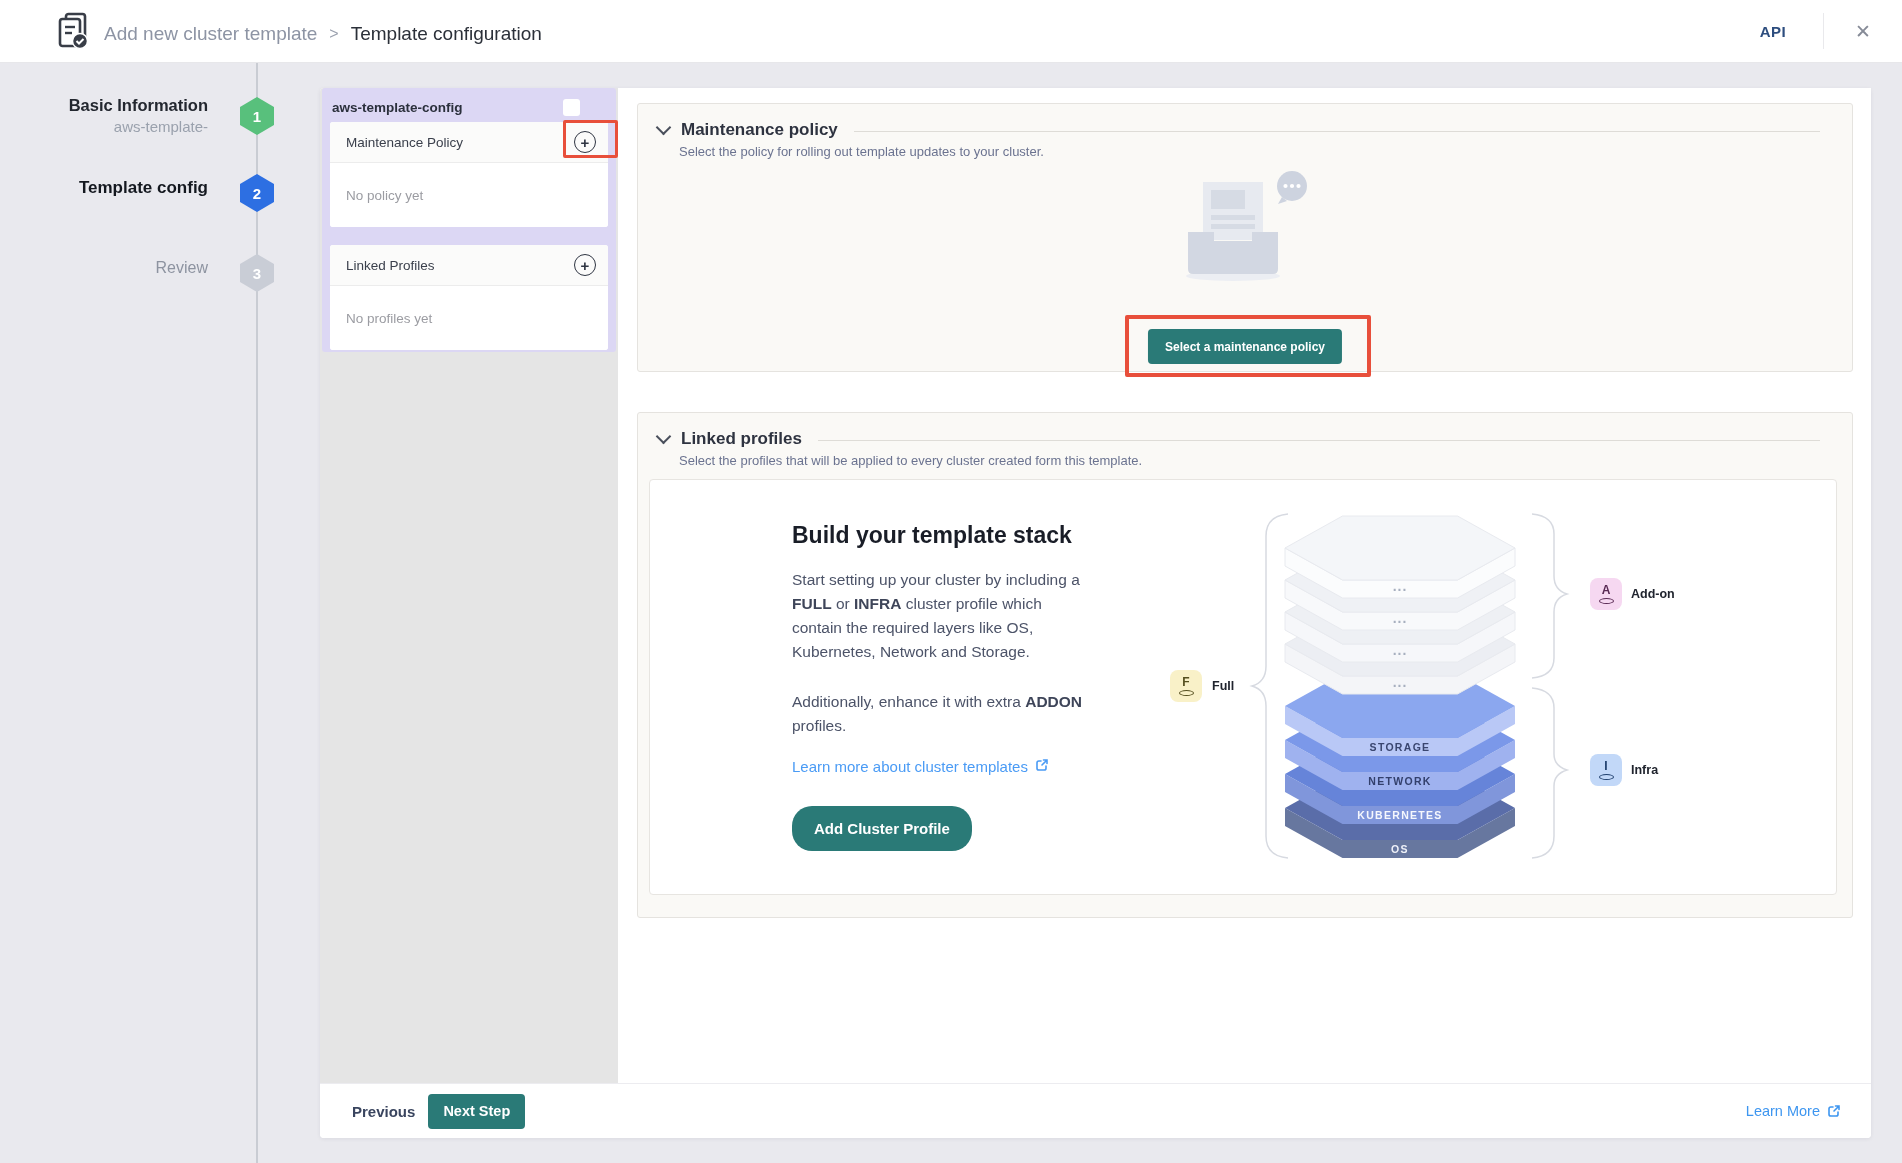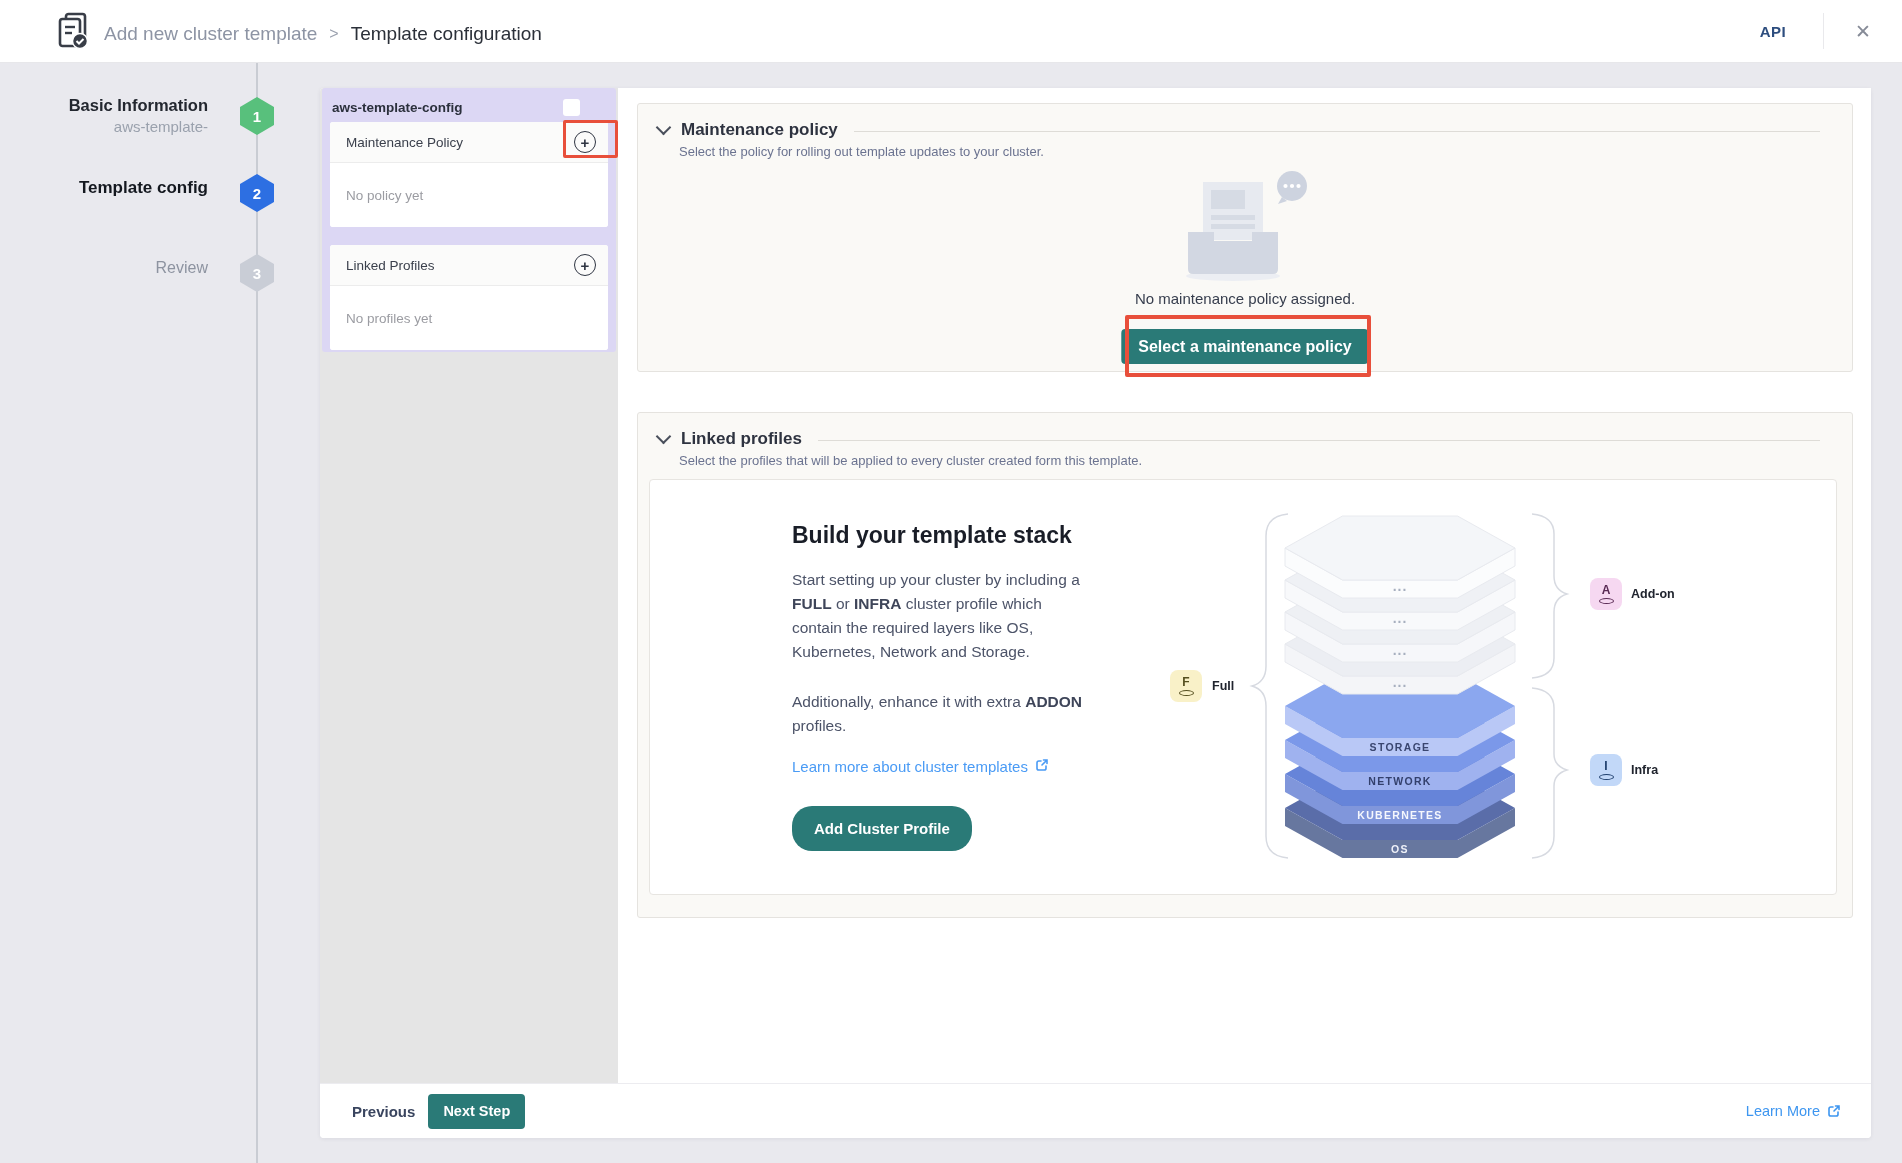--- a/index.html
+++ b/index.html
@@ -56,21 +56,21 @@
   .sec-2{top:324px;height:506px;}
   .sec-head{display:flex;align-items:center;padding:16px 16px 0 20px;}
   .chev{width:9px;height:9px;border-right:2px solid #4a505c;border-bottom:2px solid #4a505c;transform:rotate(45deg);margin-top:-5px;cursor:pointer;flex:none;}
   .sec-title{font-size:17px;font-weight:700;color:#2e3340;margin-left:12px;white-space:nowrap;}
   .sec-rule{flex:1;height:1px;background:#dedcd7;margin:2px 16px 0 16px;}
   .sec-sub{position:absolute;left:41px;top:40px;font-size:13px;color:#6b7390;}
 
   .illus{position:absolute;left:50%;top:62px;transform:translateX(-50%);}
   .empty-msg{position:absolute;left:0;right:0;top:186px;text-align:center;font-size:15px;color:#363d4d;}
   .btn-teal{background:#2a7a77;color:#fff;font-weight:700;border:none;border-radius:4px;display:inline-flex;align-items:center;justify-content:center;cursor:pointer;font-family:"Liberation Sans",sans-serif;}
-  .select-btn{position:absolute;left:50%;top:225px;transform:translateX(-50%);height:35px;padding:0 17px;font-size:16px;white-space:nowrap;}
+  .select-btn{position:absolute;left:50%;top:225px;transform:translateX(-50%);height:35px;padding:0 17px;font-size:12px;white-space:nowrap;}
 
   
   .anno{position:absolute;border:3px solid #e84f3b;border-radius:2px;z-index:50;pointer-events:none;box-sizing:border-box;}
   .anno-plus{left:563px;top:120px;width:55px;height:38px;}
   .anno-select{left:50%;top:211px;transform:translateX(calc(-50% + 3px));width:246px;height:62px;border-width:4px;}
 
   
   .stack-card{position:absolute;left:11px;right:15px;top:66px;height:414px;background:#fff;border:1px solid #e7e5e1;border-radius:4px;}
   .bs-heading{position:absolute;left:142px;top:42px;font-size:23px;font-weight:700;color:#191d27;}
   .bs-p{position:absolute;left:142px;width:295px;font-size:15.5px;line-height:24px;color:#4c5368;}
@@ -193,21 +193,20 @@
           <rect x="41" y="49" width="44" height="5" fill="#d6dbe4"></rect>
           <rect x="41" y="58" width="44" height="5" fill="#d6dbe4"></rect>
           <path d="M18 66 L44 66 L44 75 L82 75 L82 66 L108 66 L108 103 Q108 108 103 108 L23 108 Q18 108 18 103 Z" fill="#d2d7e2"></path>
           <circle cx="122" cy="20" r="15" fill="#cdd3df"></circle>
           <path d="M112 31 l-4 7 l9 -3 z" fill="#cdd3df"></path>
           <circle cx="115.5" cy="20" r="2.1" fill="#fff"></circle>
           <circle cx="122" cy="20" r="2.1" fill="#fff"></circle>
           <circle cx="128.5" cy="20" r="2.1" fill="#fff"></circle>
         </svg>
 
-        <div class="empty-msg">No maintenance policy assigned.</div>
         <button class="btn-teal select-btn">Select a maintenance policy</button>
         <div class="anno anno-select"></div>
       </div>
 
       <div class="section sec-2">
         <div class="sec-head">
           <span class="chev"></span>
           <span class="sec-title">Linked profiles</span>
           <span class="sec-rule"></span>
         </div>

